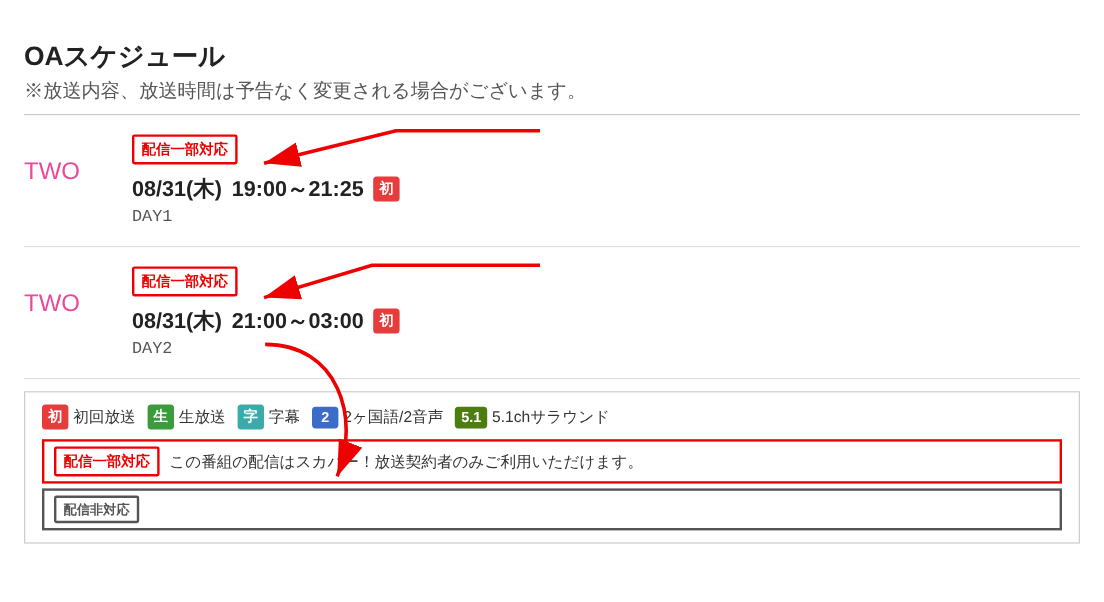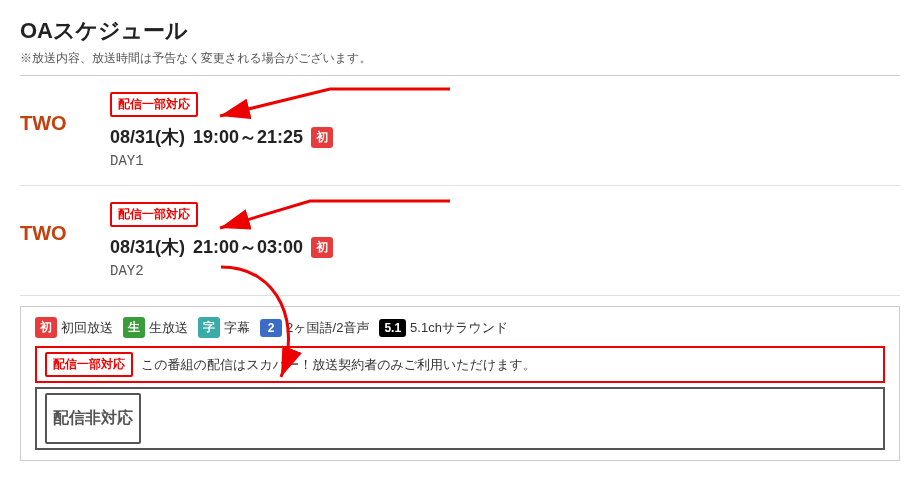--- a/index.html
+++ b/index.html
@@ -11,24 +11,25 @@
       width: 920px;
       min-height: 502px;
       padding: 16px 20px;
     }
 
     .page-title {
       font-size: 22px;
       font-weight: bold;
       color: #222;
       margin-bottom: 4px;
+      margin-top: 16px;
     }
 
     .subtitle {
-      font-size: 12px;
+      font-size: 16px;
       color: #555;
       margin-bottom: 8px;
     }
 
     .divider {
       border: none;
       border-top: 1px solid #ccc;
       margin-bottom: 0;
     }
 
@@ -36,22 +37,22 @@
       display: flex;
       flex-direction: row;
       align-items: flex-start;
       padding: 16px 0 16px 0;
       border-bottom: 1px solid #e0e0e0;
       position: relative;
     }
 
     .channel-label {
       font-size: 20px;
-      font-weight: bold;
-      color: #c2410c;
+      font-weight: normal;
+      color: #ec4899;
       width: 90px;
       min-width: 90px;
       padding-top: 20px;
     }
 
     .schedule-content {
       flex: 1;
       display: flex;
       flex-direction: column;
       gap: 4px;
@@ -128,21 +129,21 @@
       border-radius: 3px;
       color: #fff;
       min-width: 22px;
       text-align: center;
     }
 
     .badge-red { background: #e63c3c; }
     .badge-green { background: #3a9c3a; }
     .badge-teal { background: #3aabaa; }
     .badge-blue { background: #3a6cc8; }
-    .badge-navy { background: #000000; }
+    .badge-navy { background: #4d7c0f; }
 
     .legend-haishin-row {
       display: flex;
       align-items: center;
       gap: 8px;
       font-size: 13px;
       border: 2px solid #e00;
       padding: 4px 8px;
       margin-bottom: 4px;
     }
@@ -169,23 +170,23 @@
       align-items: center;
       gap: 8px;
       font-size: 13px;
       border: 2px solid #555;
       padding: 4px 8px;
     }
 
     .legend-non-haishin-badge {
       border: 2px solid #555;
       color: #555;
-      font-size: 16px;
-      font-weight: bold;
-      padding: 13px 6px;
+      font-size: 11px;
+      font-weight: bold;
+      padding: 2px 6px;
       background: #fff;
       border-radius: 2px;
       white-space: nowrap;
     }
 
     .highlight-non {
       color: #e00;
       font-weight: bold;
     }
   </style>

